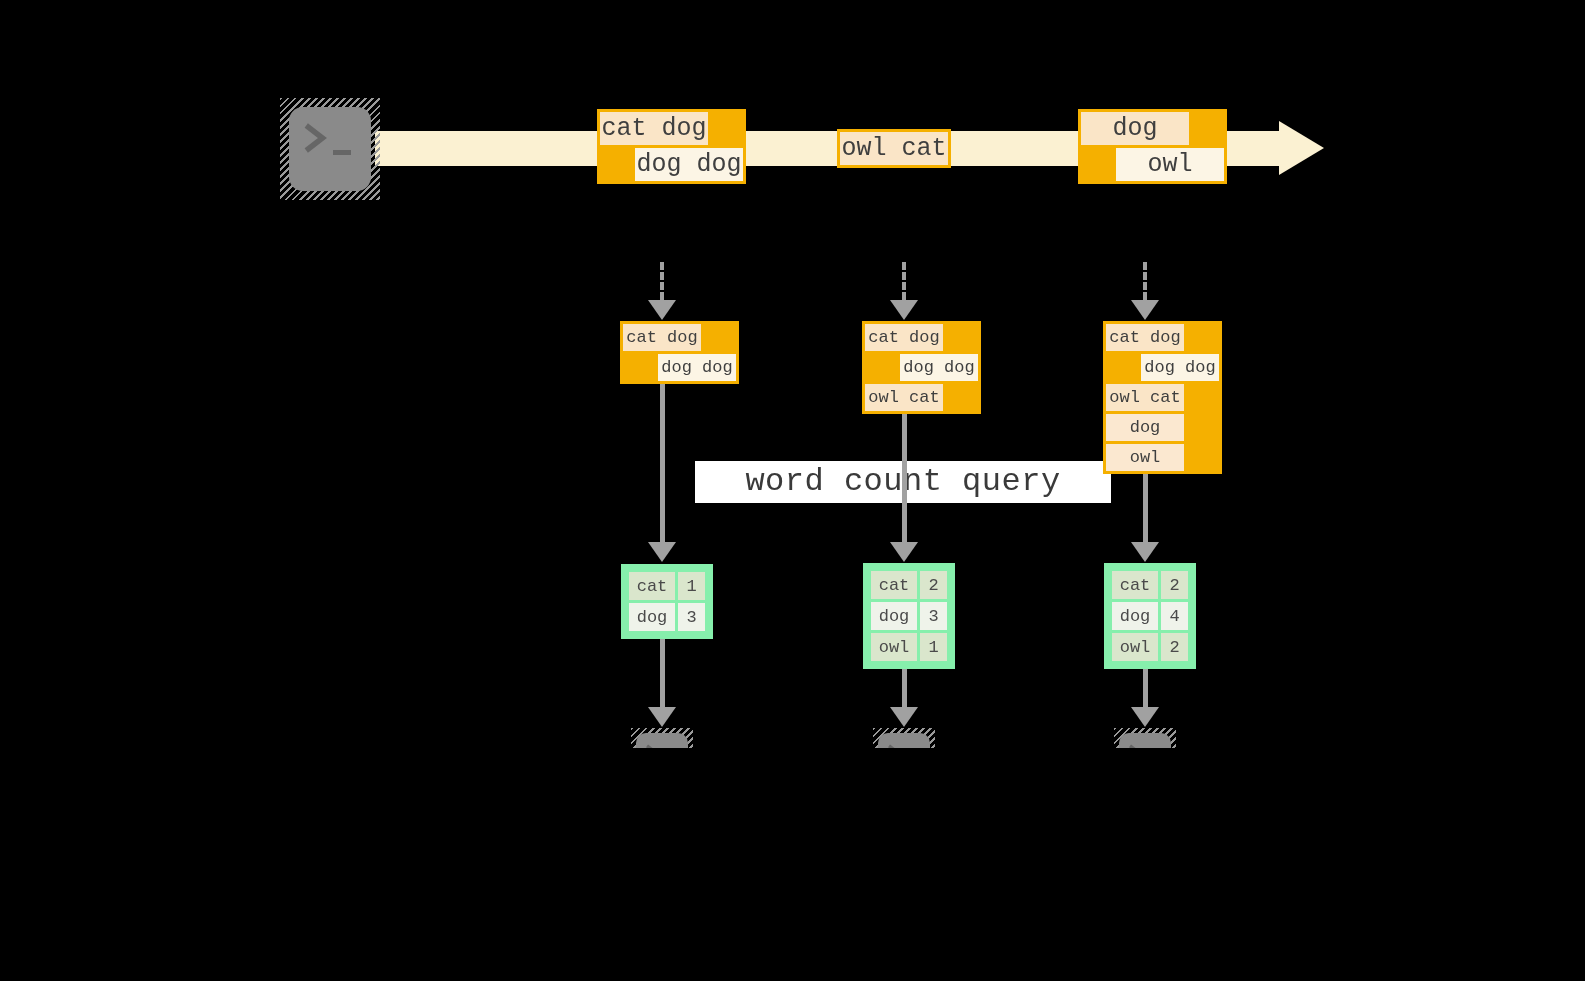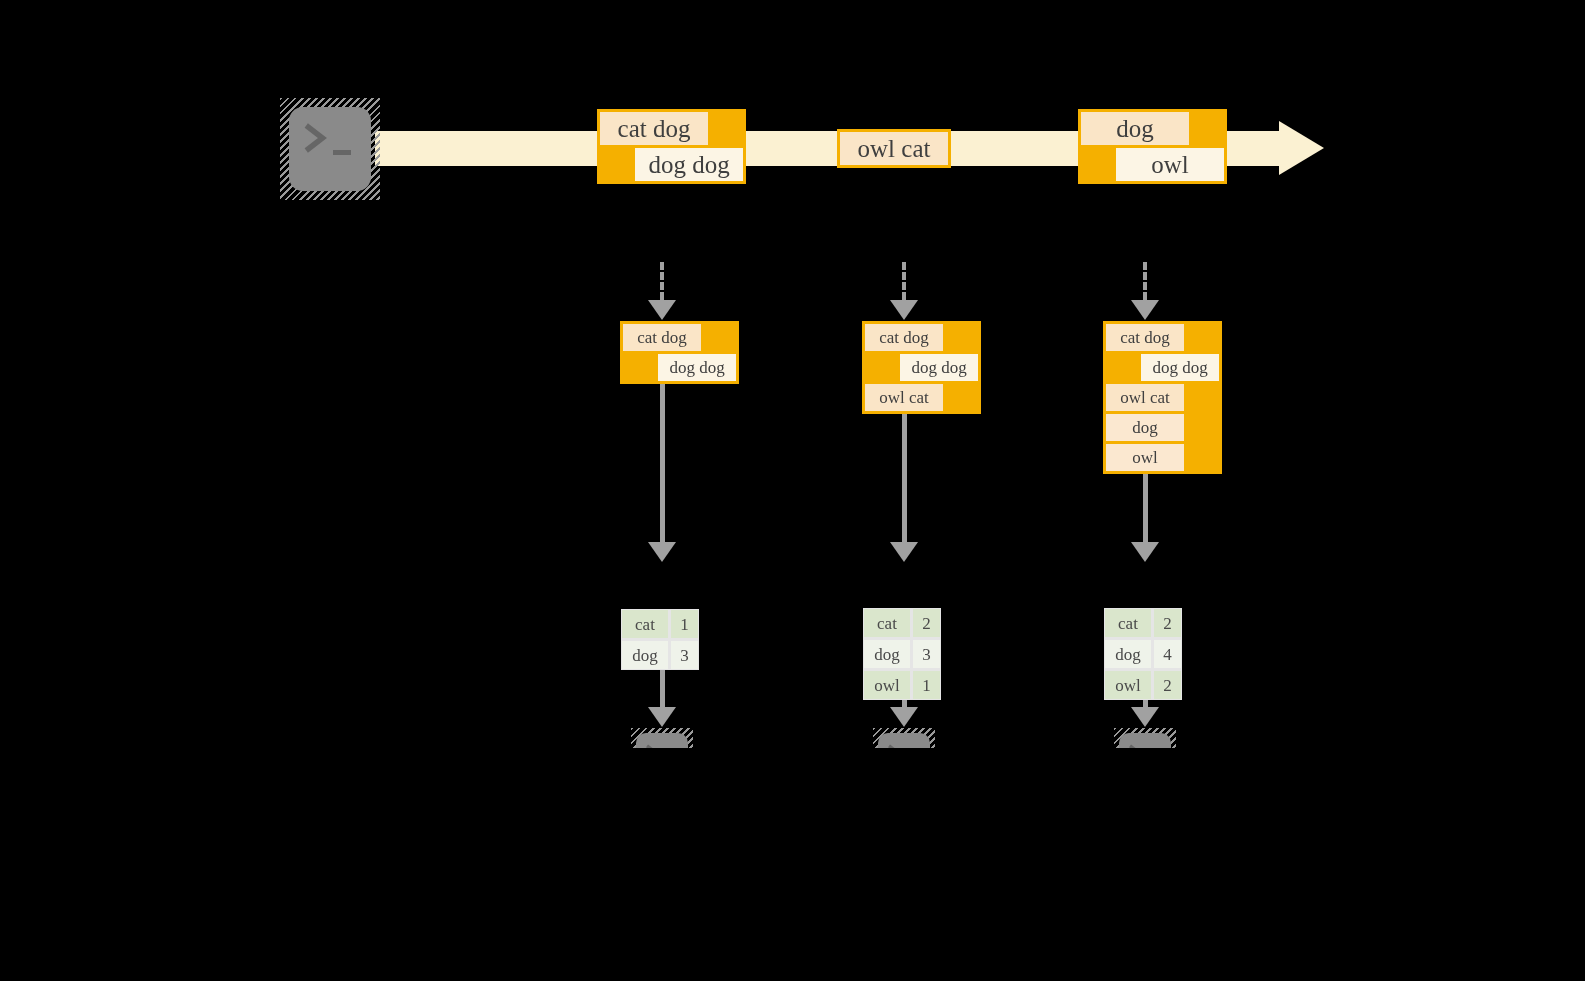--- a/index.html
+++ b/index.html
@@ -1,40 +1,40 @@
 <!DOCTYPE html>
 <html><head>
 <meta charset="utf-8">
 <style>
   html,body { margin:0; padding:0; background:#000; }
   .canvas {
     position:relative; width:1585px; height:748px; background:#000000;
-    overflow:hidden; font-family:Liberation Serif, serif;
+    overflow:hidden; font-family:Liberation Mono, monospace;
   }
 
   
   .band { position:absolute; left:375px; top:131px; width:904px; height:35px;
           background:#FBF1D2; z-index:1; }
   .band-head { position:absolute; left:1279px; top:121px; width:0; height:0;
           border-top:27px solid transparent; border-bottom:27px solid transparent;
           border-left:45px solid #FBF1D2; z-index:1; }
 
   
   .obox { position:absolute; background:#F5B000; padding:3px; display:grid;
           gap:3px; z-index:3; }
   .obox .cell { color:#3F3F3F; text-align:center; overflow:hidden; }
   .big  .cell { width:108px; height:33px; line-height:34px; font-size:25px; }
   .small .cell { width:78px; height:27px; line-height:28px; font-size:17px; }
   .peach  { background:#FAE5C7; }
   .cream  { background:#FCF5E5;margin-left:35px; }
   .peach2 { background:#FBE8D0; }
 
   
-  .gtable { position:absolute; background:#e5e5e5; padding:1px; display:grid;
-            grid-template-columns:46px 27px; gap:3px; z-index:3;margin-top:45px; }
+  .gtable { position:absolute; background:#86efac; padding:8px; display:grid;
+            grid-template-columns:46px 27px; gap:3px; z-index:3; }
   .gtable .cell { height:28px; line-height:29px; font-size:17px;
             text-align:center; color:#4A4A4A; }
   .gd { background:#DAE6CC; }
   .gl { background:#EFF3EA; }
 
   
   .vdash { position:absolute; width:0; border-left:4px dashed #A1A1A1; z-index:2; }
   .vline { position:absolute; width:5px; background:#A1A1A1; z-index:2; }
   .vhead { position:absolute; width:0; height:0;
            border-left:14px solid transparent; border-right:14px solid transparent;
@@ -108,20 +108,23 @@
     <div class="cell peach">owl cat</div>
   </div>
   <div class="obox small" style="left:1103px;top:321px">
     <div class="cell peach">cat dog</div>
     <div class="cell cream">dog dog</div>
     <div class="cell peach">owl cat</div>
     <div class="cell peach2">dog</div>
     <div class="cell peach2">owl</div>
   </div>
 
+  <div class="query">
+    <div class="label">word count query</div>
+  </div>
 
   <div class="vline" style="left:660px;top:384px;height:158px"></div>
   <div class="vhead" style="left:648px;top:542px"></div>
   <div class="vline" style="left:902px;top:414px;height:128px"></div>
   <div class="vhead" style="left:890px;top:542px"></div>
   <div class="vline" style="left:1143px;top:474px;height:68px"></div>
   <div class="vhead" style="left:1131px;top:542px"></div>
 
   <div class="gtable" style="left:621px;top:564px">
     <div class="cell gd">cat</div>

